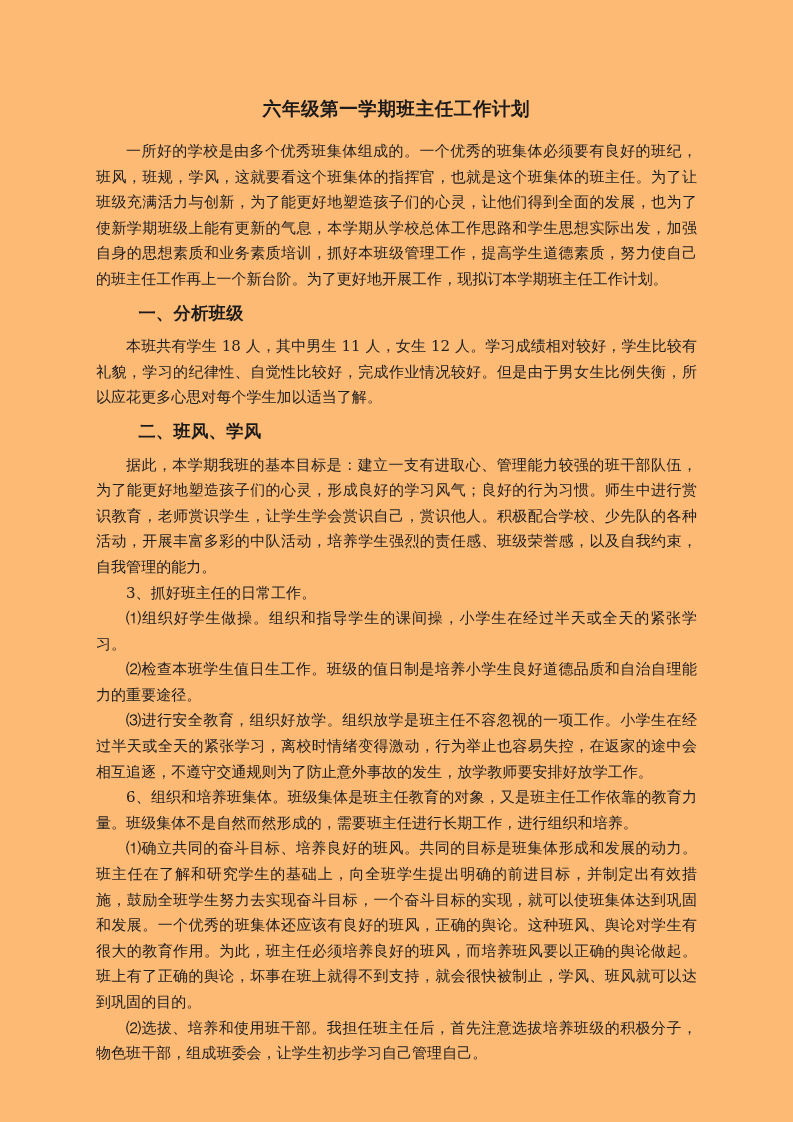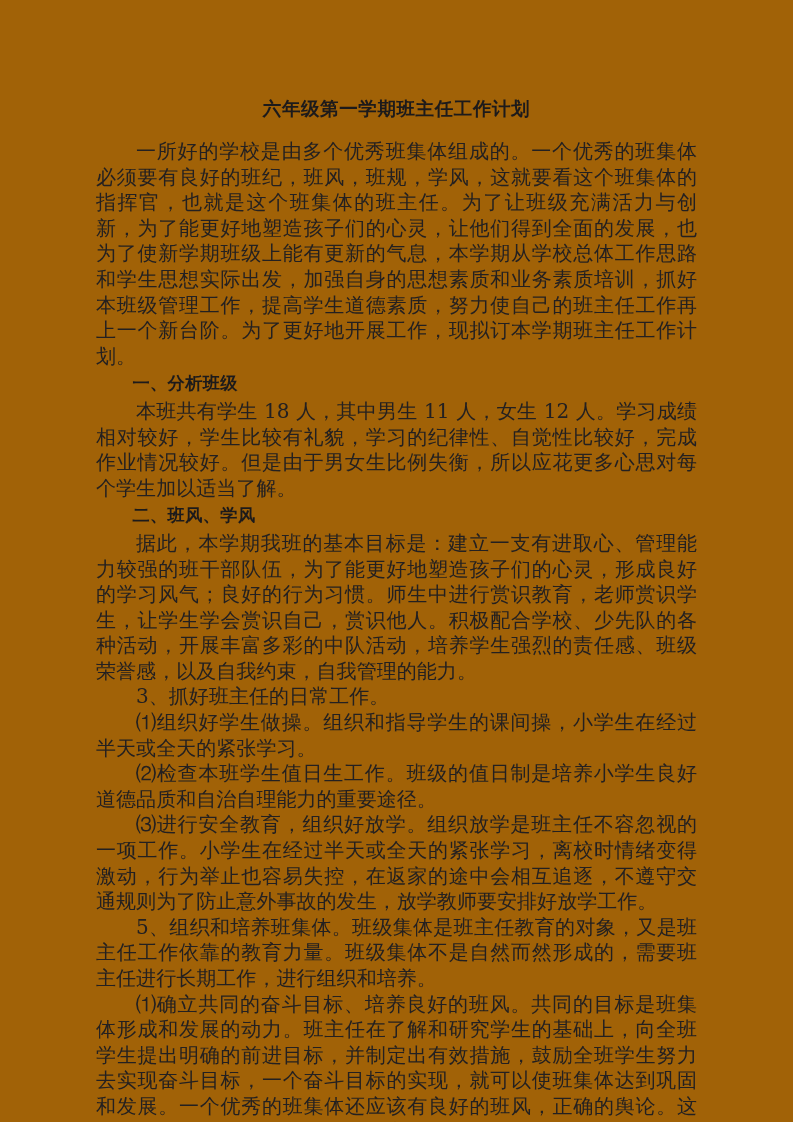--- a/index.html
+++ b/index.html
@@ -14,52 +14,52 @@
     color: #231f20;
     -webkit-font-smoothing: antialiased;
   }
   .page {
     position: relative;
     width: 793px;
     height: 1122px;
     box-sizing: border-box;
     padding: 0;
     overflow: hidden;
-    background: #a16207;
+    background: #fdba74;
   }
   .content {
     position: absolute;
     left: 96px;
     top: 96px;
     width: 601px;
   }
   .doc-title {
     font-size: 18.5px;
     font-weight: bold;
     text-align: center;
     line-height: 26px;
     letter-spacing: 0.6px;
     margin: 0 0 17px 0;
     color: #1c1a1b;
   }
   .para {
-    font-size: 20px;
+    font-size: 15px;
     line-height: 25.6px;
     text-align: justify;
     text-justify: inter-ideograph;
     margin: 0;
     text-indent: 2em;
     letter-spacing: 0.05px;
     color: #232021;
   }
   .section-head {
     font-size: 17.2px;
     line-height: 25.6px;
     font-weight: bold;
-    margin: 2px;
+    margin: 8px;
     text-indent: 2em;
     letter-spacing: 0.4px;
     color: #1c1a1b;
   }
 </style>
 </head>
 <body>
 
 <div class="page">
   <div class="content">
@@ -67,18 +67,18 @@
     <div id="blocks">
         <p class="para">一所好的学校是由多个优秀班集体组成的。一个优秀的班集体必须要有良好的班纪，班风，班规，学风，这就要看这个班集体的指挥官，也就是这个班集体的班主任。为了让班级充满活力与创新，为了能更好地塑造孩子们的心灵，让他们得到全面的发展，也为了使新学期班级上能有更新的气息，本学期从学校总体工作思路和学生思想实际出发，加强自身的思想素质和业务素质培训，抓好本班级管理工作，提高学生道德素质，努力使自己的班主任工作再上一个新台阶。为了更好地开展工作，现拟订本学期班主任工作计划。</p>
         <p class="section-head">一、分析班级</p>
         <p class="para">本班共有学生 18 人，其中男生 11 人，女生 12 人。学习成绩相对较好，学生比较有礼貌，学习的纪律性、自觉性比较好，完成作业情况较好。但是由于男女生比例失衡，所以应花更多心思对每个学生加以适当了解。</p>
         <p class="section-head">二、班风、学风</p>
         <p class="para">据此，本学期我班的基本目标是：建立一支有进取心、管理能力较强的班干部队伍，为了能更好地塑造孩子们的心灵，形成良好的学习风气；良好的行为习惯。师生中进行赏识教育，老师赏识学生，让学生学会赏识自己，赏识他人。积极配合学校、少先队的各种活动，开展丰富多彩的中队活动，培养学生强烈的责任感、班级荣誉感，以及自我约束，自我管理的能力。</p>
         <p class="para">3、抓好班主任的日常工作。</p>
         <p class="para">⑴组织好学生做操。组织和指导学生的课间操，小学生在经过半天或全天的紧张学习。</p>
         <p class="para">⑵检查本班学生值日生工作。班级的值日制是培养小学生良好道德品质和自治自理能力的重要途径。</p>
         <p class="para">⑶进行安全教育，组织好放学。组织放学是班主任不容忽视的一项工作。小学生在经过半天或全天的紧张学习，离校时情绪变得激动，行为举止也容易失控，在返家的途中会相互追逐，不遵守交通规则为了防止意外事故的发生，放学教师要安排好放学工作。</p>
-        <p class="para">5、组织和培养班集体。班级集体是班主任教育的对象，又是班主任工作依靠的教育力量。班级集体不是自然而然形成的，需要班主任进行长期工作，进行组织和培养。</p>
+        <p class="para">6、组织和培养班集体。班级集体是班主任教育的对象，又是班主任工作依靠的教育力量。班级集体不是自然而然形成的，需要班主任进行长期工作，进行组织和培养。</p>
         <p class="para">⑴确立共同的奋斗目标、培养良好的班风。共同的目标是班集体形成和发展的动力。班主任在了解和研究学生的基础上，向全班学生提出明确的前进目标，并制定出有效措施，鼓励全班学生努力去实现奋斗目标，一个奋斗目标的实现，就可以使班集体达到巩固和发展。一个优秀的班集体还应该有良好的班风，正确的舆论。这种班风、舆论对学生有很大的教育作用。为此，班主任必须培养良好的班风，而培养班风要以正确的舆论做起。班上有了正确的舆论，坏事在班上就得不到支持，就会很快被制止，学风、班风就可以达到巩固的目的。</p>
         <p class="para">⑵选拔、培养和使用班干部。我担任班主任后，首先注意选拔培养班级的积极分子，物色班干部，组成班委会，让学生初步学习自己管理自己。</p>
       </div>
   </div>
 </div>
 
 </body></html>

